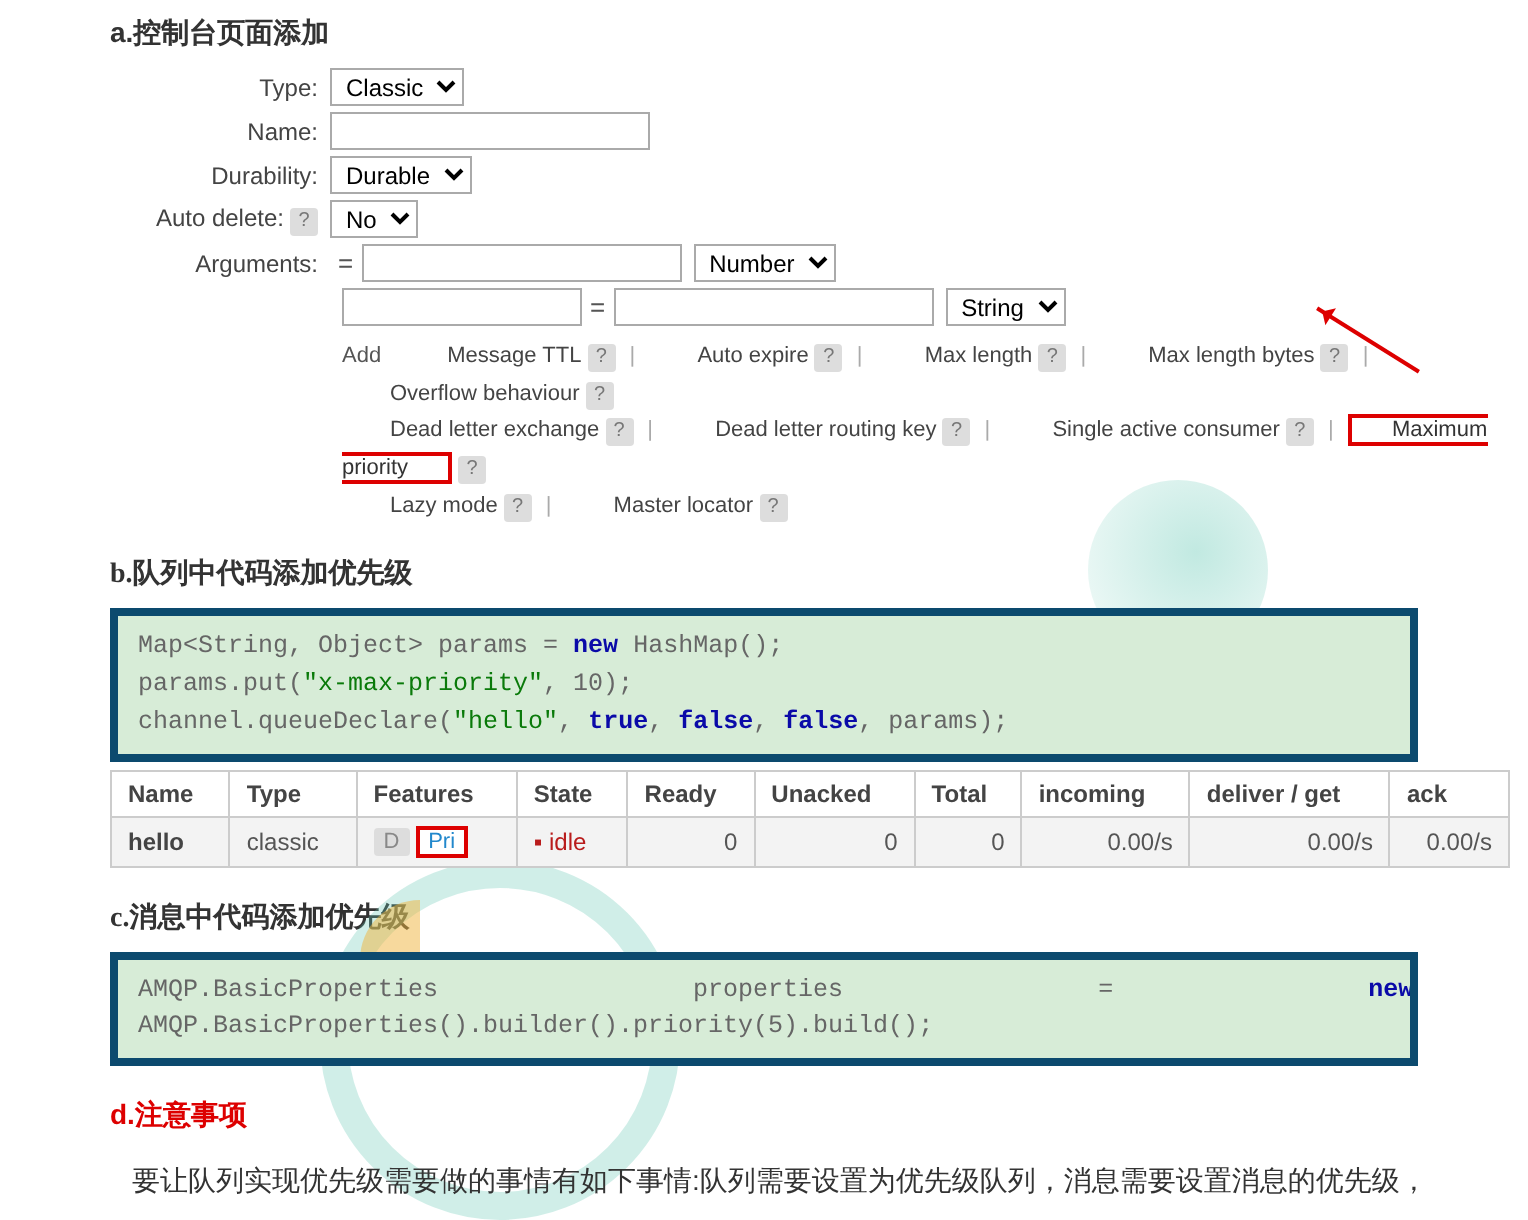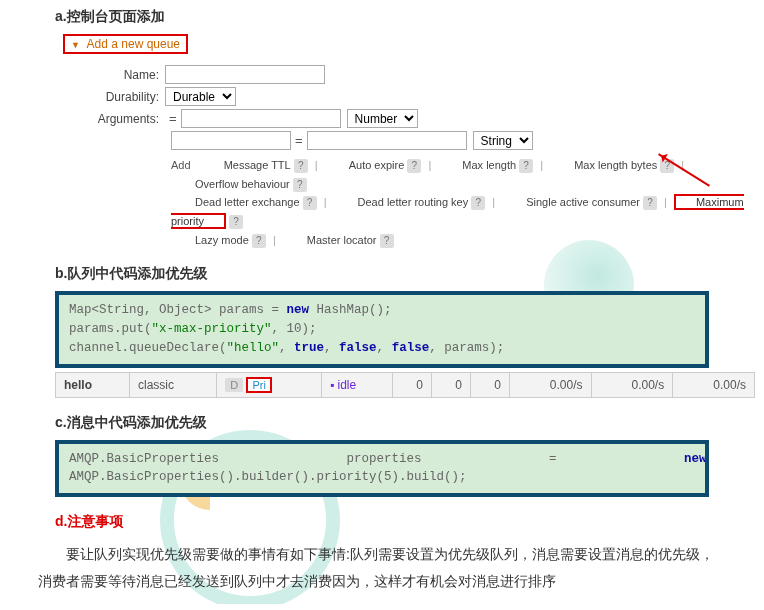--- a/index.html
+++ b/index.html
@@ -5,21 +5,21 @@
     * { box-sizing: border-box; margin: 0; padding: 0; }
     body {
       font-family: "Microsoft YaHei", Arial, sans-serif;
       font-size: 13px;
       color: #333;
       background: #fff;
       width: 764px;
       position: relative;
     }
     .section-title { font-size: 14px; font-weight: bold; margin: 8px 0 8px 55px; }
-    .section-title-b { font-size: 14px; font-weight: bold; margin: 16px 0 8px 55px; }
+    .section-title-b { font-size: 14px; font-weight: bold; margin: 16px 0 8px 55px; font-family: Liberation Serif, serif; }
     .section-title-d { font-size: 14px; font-weight: bold; margin: 16px 0 8px 55px; color: #d00; }
     
     
     .wm1 {
       position: absolute; right: 130px; top: 240px;
       width: 90px; height: 90px; border-radius: 50%;
       background: radial-gradient(circle at 60% 40%, rgba(100,200,180,0.4), rgba(100,200,180,0.05));
       z-index: 0; pointer-events: none;
     }
     .wm2 {
@@ -117,36 +117,42 @@
   </style>
 </head>
 <body>
 
 <div class="wm1"></div>
 <div class="wm2"></div>
 
 <div class="section-title">a.控制台页面添加</div>
 
 <div class="form-area">
-  <div class="add-queue-header">
-    <span class="tri">▼</span>
-    <span>Add a new queue</span>
-  </div>
-
+
+  <div class="form-row">
+    <div class="form-label">Type:</div>
+    <select><option>Classic</option></select>
+  </div>
 
   <div class="form-row">
     <div class="form-label">Name:</div>
     <input type="text" class="wide" value="" style="">
   </div>
 
   <div class="form-row">
     <div class="form-label">Durability:</div>
     <select><option>Durable</option></select>
   </div>
 
+  <div class="form-row">
+    <div class="form-label">
+      <span>Auto delete:</span><span class="help">?</span>
+    </div>
+    <select><option>No</option></select>
+  </div>
 
   <div class="form-row">
     <div class="form-label">Arguments:</div>
     <span class="eq">=</span>
     <input type="text" class="wide" value="" style="">
     <span style="width:6px;display:inline-block;"></span>
     <select><option>Number</option></select>
   </div>
 
   <div class="form-row arg-row2">
@@ -185,30 +191,42 @@
 </div>
 
 <div class="section-title-b">b.队列中代码添加优先级</div>
 
 <div class="code-block"><span class="cls">Map&lt;String, Object&gt; params = </span><span class="kw">new</span><span class="cls"> HashMap();</span>
 <span class="cls">params.put(</span><span class="str">"x-max-priority"</span><span class="cls">, 10);</span>
 <span class="cls">channel.queueDeclare(</span><span class="str">"hello"</span><span class="cls">, </span><span class="kw">true</span><span class="cls">, </span><span class="kw">false</span><span class="cls">, </span><span class="kw">false</span><span class="cls">, params);</span></div>
 
 <table class="qtable">
   <thead>
+    <tr>
+      <th>Name</th>
+      <th>Type</th>
+      <th>Features</th>
+      <th>State</th>
+      <th>Ready</th>
+      <th>Unacked</th>
+      <th>Total</th>
+      <th>incoming</th>
+      <th>deliver / get</th>
+      <th>ack</th>
+    </tr>
   </thead>
   <tbody>
     <tr>
       <td class="qname">hello</td>
       <td>classic</td>
       <td>
         <span class="feat-d">D</span>
         <span class="feat-pri">Pri</span>
       </td>
-      <td style="color:#6d28d9;">▪ <span>idle</span></td>
+      <td style="color:#b91c1c;">▪ <span>idle</span></td>
       <td class="r">0</td>
       <td class="r">0</td>
       <td class="r">0</td>
       <td class="r">0.00/s</td>
       <td class="r">0.00/s</td>
       <td class="r">0.00/s</td>
     </tr>
   </tbody>
 </table>
 

